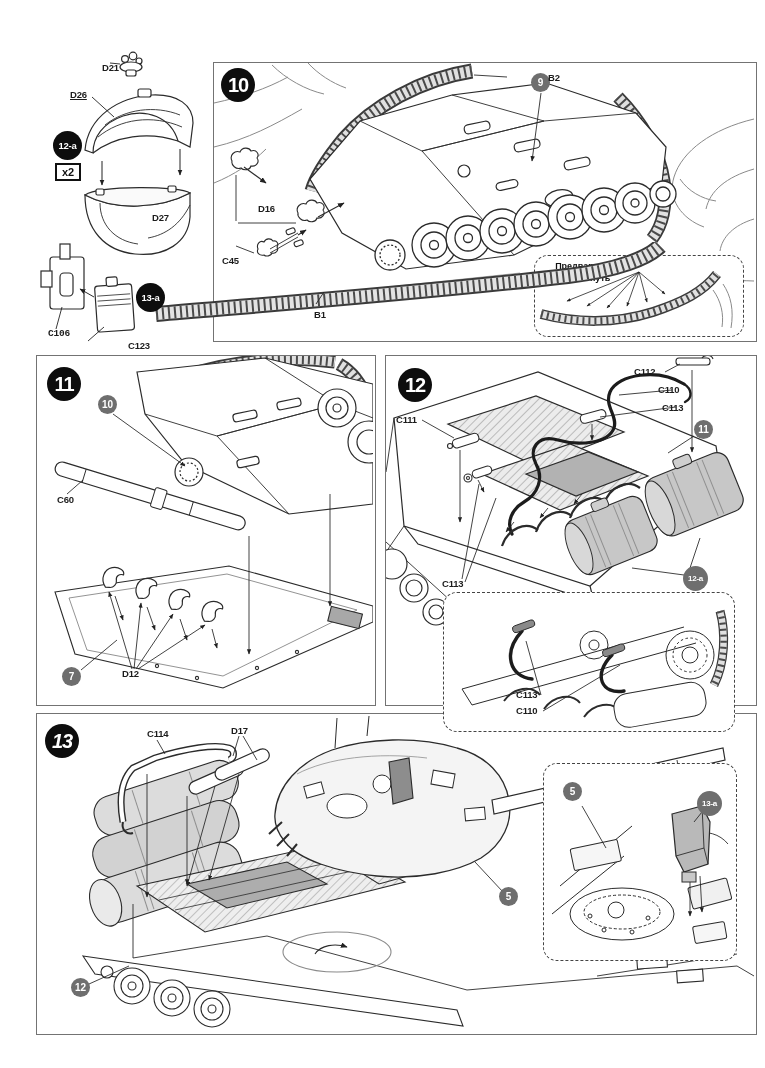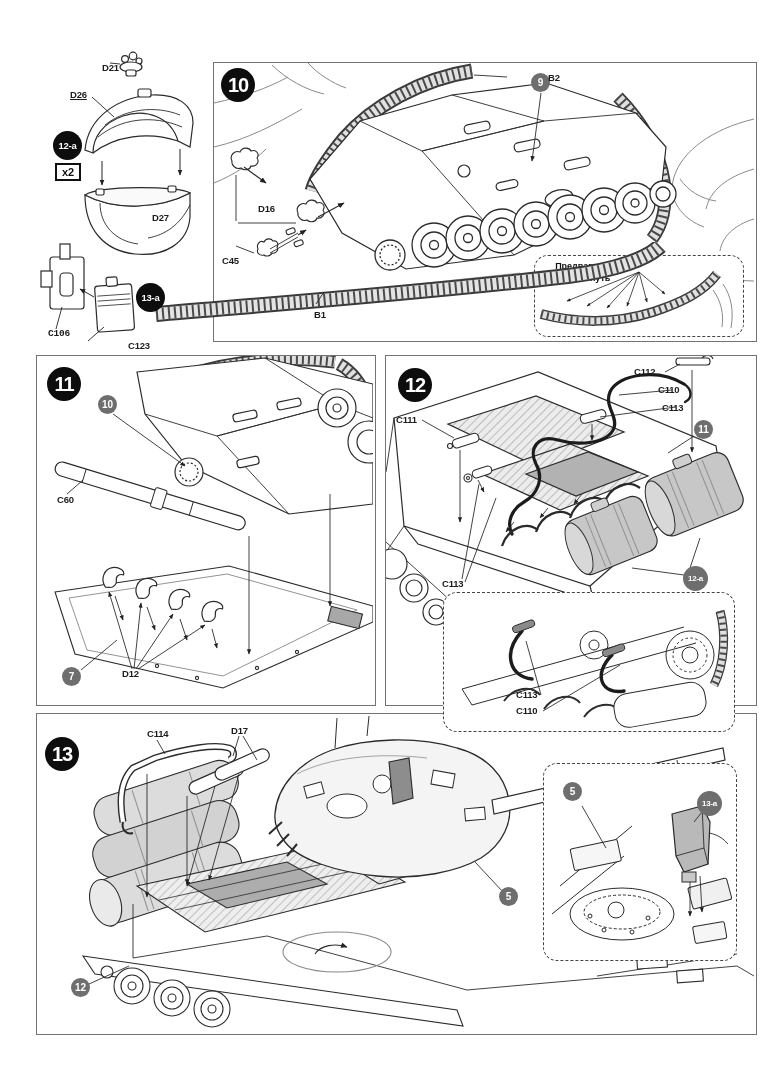--- a/index.html
+++ b/index.html
@@ -504,21 +504,21 @@
         <path d="M120,26 L128,40"></path>
         <path d="M202,22 L196,42 M206,22 L220,46"></path>
         <path d="M110,60 L110,183" marker-end="url(#m13)"></path>
         <path d="M150,82 L150,170" marker-end="url(#m13)"></path>
         <path d="M178,72 L150,172" marker-end="url(#m13)"></path>
         <path d="M202,60 L172,166" marker-end="url(#m13)"></path>
         <path d="M466,178 L438,148"></path>
         <path d="M52,270 L92,252"></path>
       </g>
     </svg>
-    <div class="step-num" style="left:8px; top:23px;">13</div>
+    <div class="step-num" style="left:8px; top:10px;font-style:italic;">13</div>
     <div class="ref" style="left:462px; top:173px;">5</div>
     <div class="ref" style="left:34px; top:264px;">12</div>
     <span class="lbl" style="left:110px; top:14px;">C114</span>
     <span class="lbl" style="left:194px; top:11px;text-align:center;">D17</span>
 
     <div class="inset" style="left:506px; top:49px; width:194px; height:198px; z-index:2;">
       <svg class="art" width="190" height="194" viewBox="0 0 190 194">
         <defs>
           <marker id="m13i" markerWidth="7" markerHeight="7" refX="5.5" refY="2.5" orient="auto">
               <path d="M0,0L6,2.5L0,5Z" fill="#222"></path>

